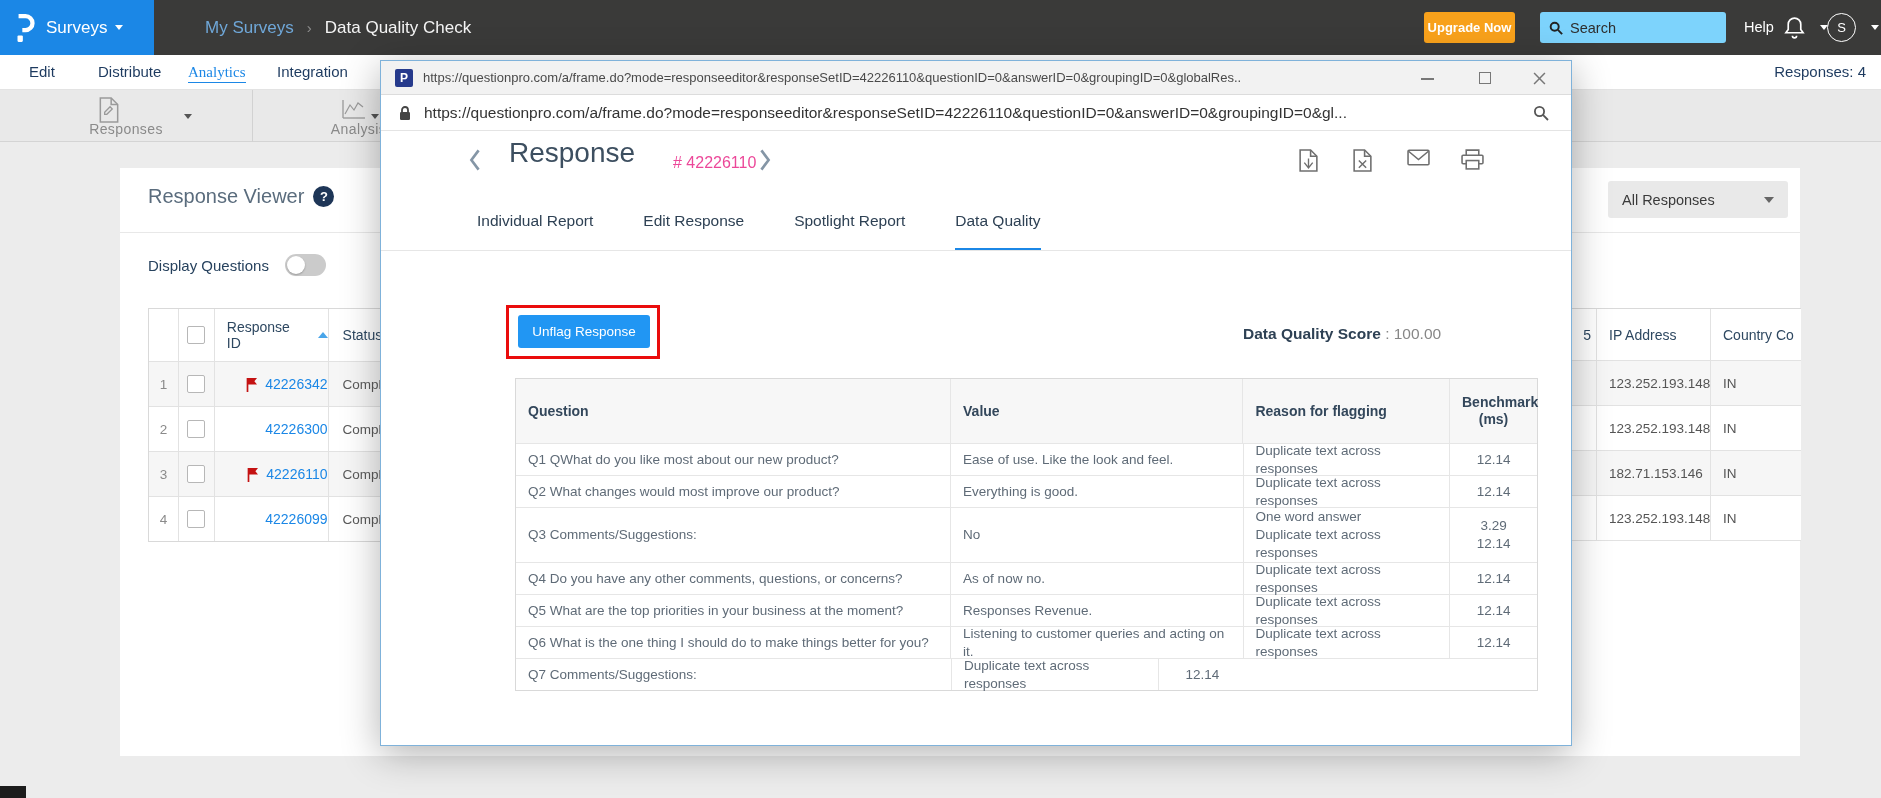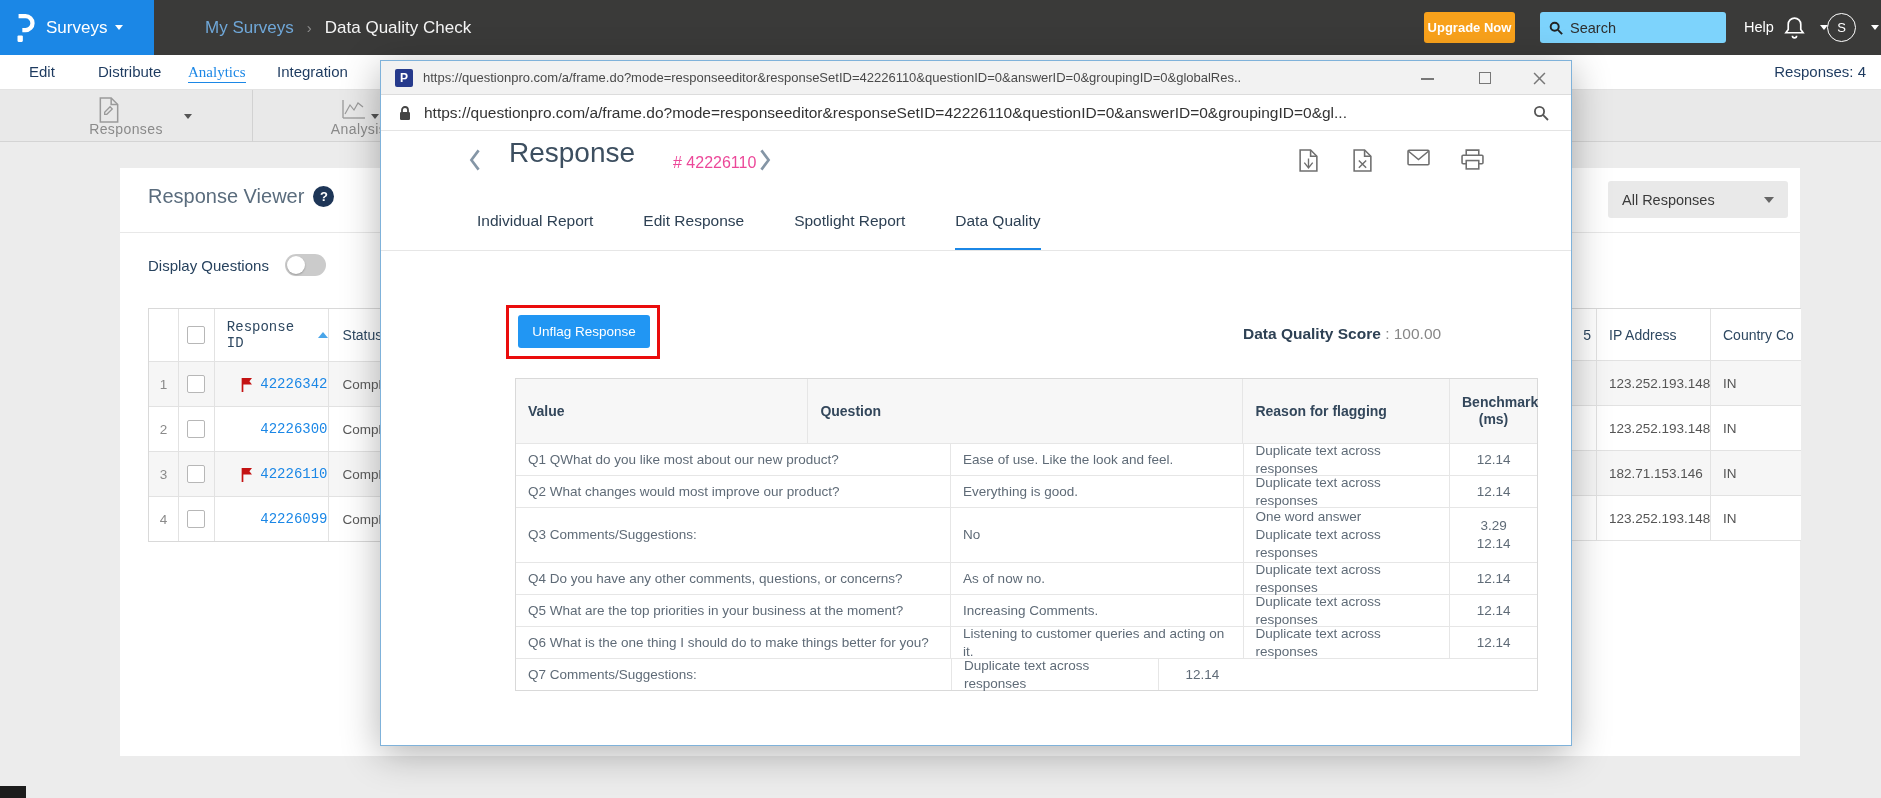--- a/index.html
+++ b/index.html
@@ -54,21 +54,21 @@
   .toggle { position:absolute; left:165px; top:86px; width:41px; height:22px; background:#cbcbcb; border-radius:11px; cursor:pointer; }
   .toggle-knob { position:absolute; left:2px; top:2px; width:18px; height:18px; background:#fff; border-radius:50%; box-shadow:0 1px 2px rgba(0,0,0,.25); }
 
   
   .ltable { position:absolute; left:28px; top:140px; width:392px; border:1px solid #d9d9d9; border-right:none; background:#fff; }
   .lrow { display:flex; height:45px; border-top:1px solid #e2e2e2; }
   .lrow.lhead { height:52px; border-top:none; }
   .lc { border-right:1px solid #e2e2e2; display:flex; align-items:center; }
   .lc.num { width:30px; justify-content:center; font-size:13.5px; color:#8a8a8a; }
   .lc.chk { width:36px; justify-content:center; }
-  .lc.rid { width:114px; justify-content:flex-end; font-size:14px;font-family:Liberation Mono, monospace; }
+  .lc.rid { width:114px; justify-content:flex-end; font-size:14px; }
   .lc.stat { width:212px; padding-left:14px; font-size:13.5px; color:#5a5a5a; }
   .lhead .lc { font-size:14px; color:#2e4861; font-weight:500; }
   .lhead .lc.rid { justify-content:flex-start; padding-left:12px; }
   .lrow.striped { background:#f6f6f6; }
   .cbx { width:18px; height:18px; background:#fff; border:1px solid #b7b7b7; border-radius:2px; cursor:pointer; }
   .rid-link { color:#1b87e6; cursor:pointer; }
   .flag-ico { margin-right:6px; display:inline-flex; }
   .sort-up { display:inline-block; width:0; height:0; border-left:5px solid transparent; border-right:5px solid transparent; border-bottom:6px solid #49a5e9; margin-left:14px; cursor:pointer; }
 
   
@@ -368,22 +368,22 @@
     <div class="tabs-divider"></div>
 
     <div class="red-box"></div>
     <button class="unflag-btn">Unflag Response</button>
     <div class="score">
       <span class="score-label">Data Quality Score</span><span class="score-value"> : 100.00</span>
     </div>
 
     <div class="dqtable">
       <div class="dqr dqhead">
+        <div class="dqc q">Question</div>
         <div class="dqc v">Value</div>
-        <div class="dqc q">Question</div>
         <div class="dqc r">Reason for flagging</div>
         <div class="dqc b">Benchmark (ms)</div>
       </div>
       <div class="dqr h32">
         <div class="dqc q">Q1 QWhat do you like most about our new product?</div>
         <div class="dqc v">Ease of use. Like the look and feel.</div>
         <div class="dqc r">
             <div>Duplicate text across responses</div>
           </div>
         <div class="dqc b">
@@ -417,21 +417,21 @@
         <div class="dqc v">As of now no.</div>
         <div class="dqc r">
             <div>Duplicate text across responses</div>
           </div>
         <div class="dqc b">
             <div>12.14</div>
           </div>
       </div>
       <div class="dqr h32">
         <div class="dqc q">Q5 What are the top priorities in your business at the moment?</div>
-        <div class="dqc v">Increasing Comments.</div>
+        <div class="dqc v">Responses Revenue.</div>
         <div class="dqc r">
             <div>Duplicate text across responses</div>
           </div>
         <div class="dqc b">
             <div>12.14</div>
           </div>
       </div>
       <div class="dqr h32">
         <div class="dqc q">Q6 What is the one thing I should do to make things better for you?</div>
         <div class="dqc v">Listening to customer queries and acting on it.</div>

